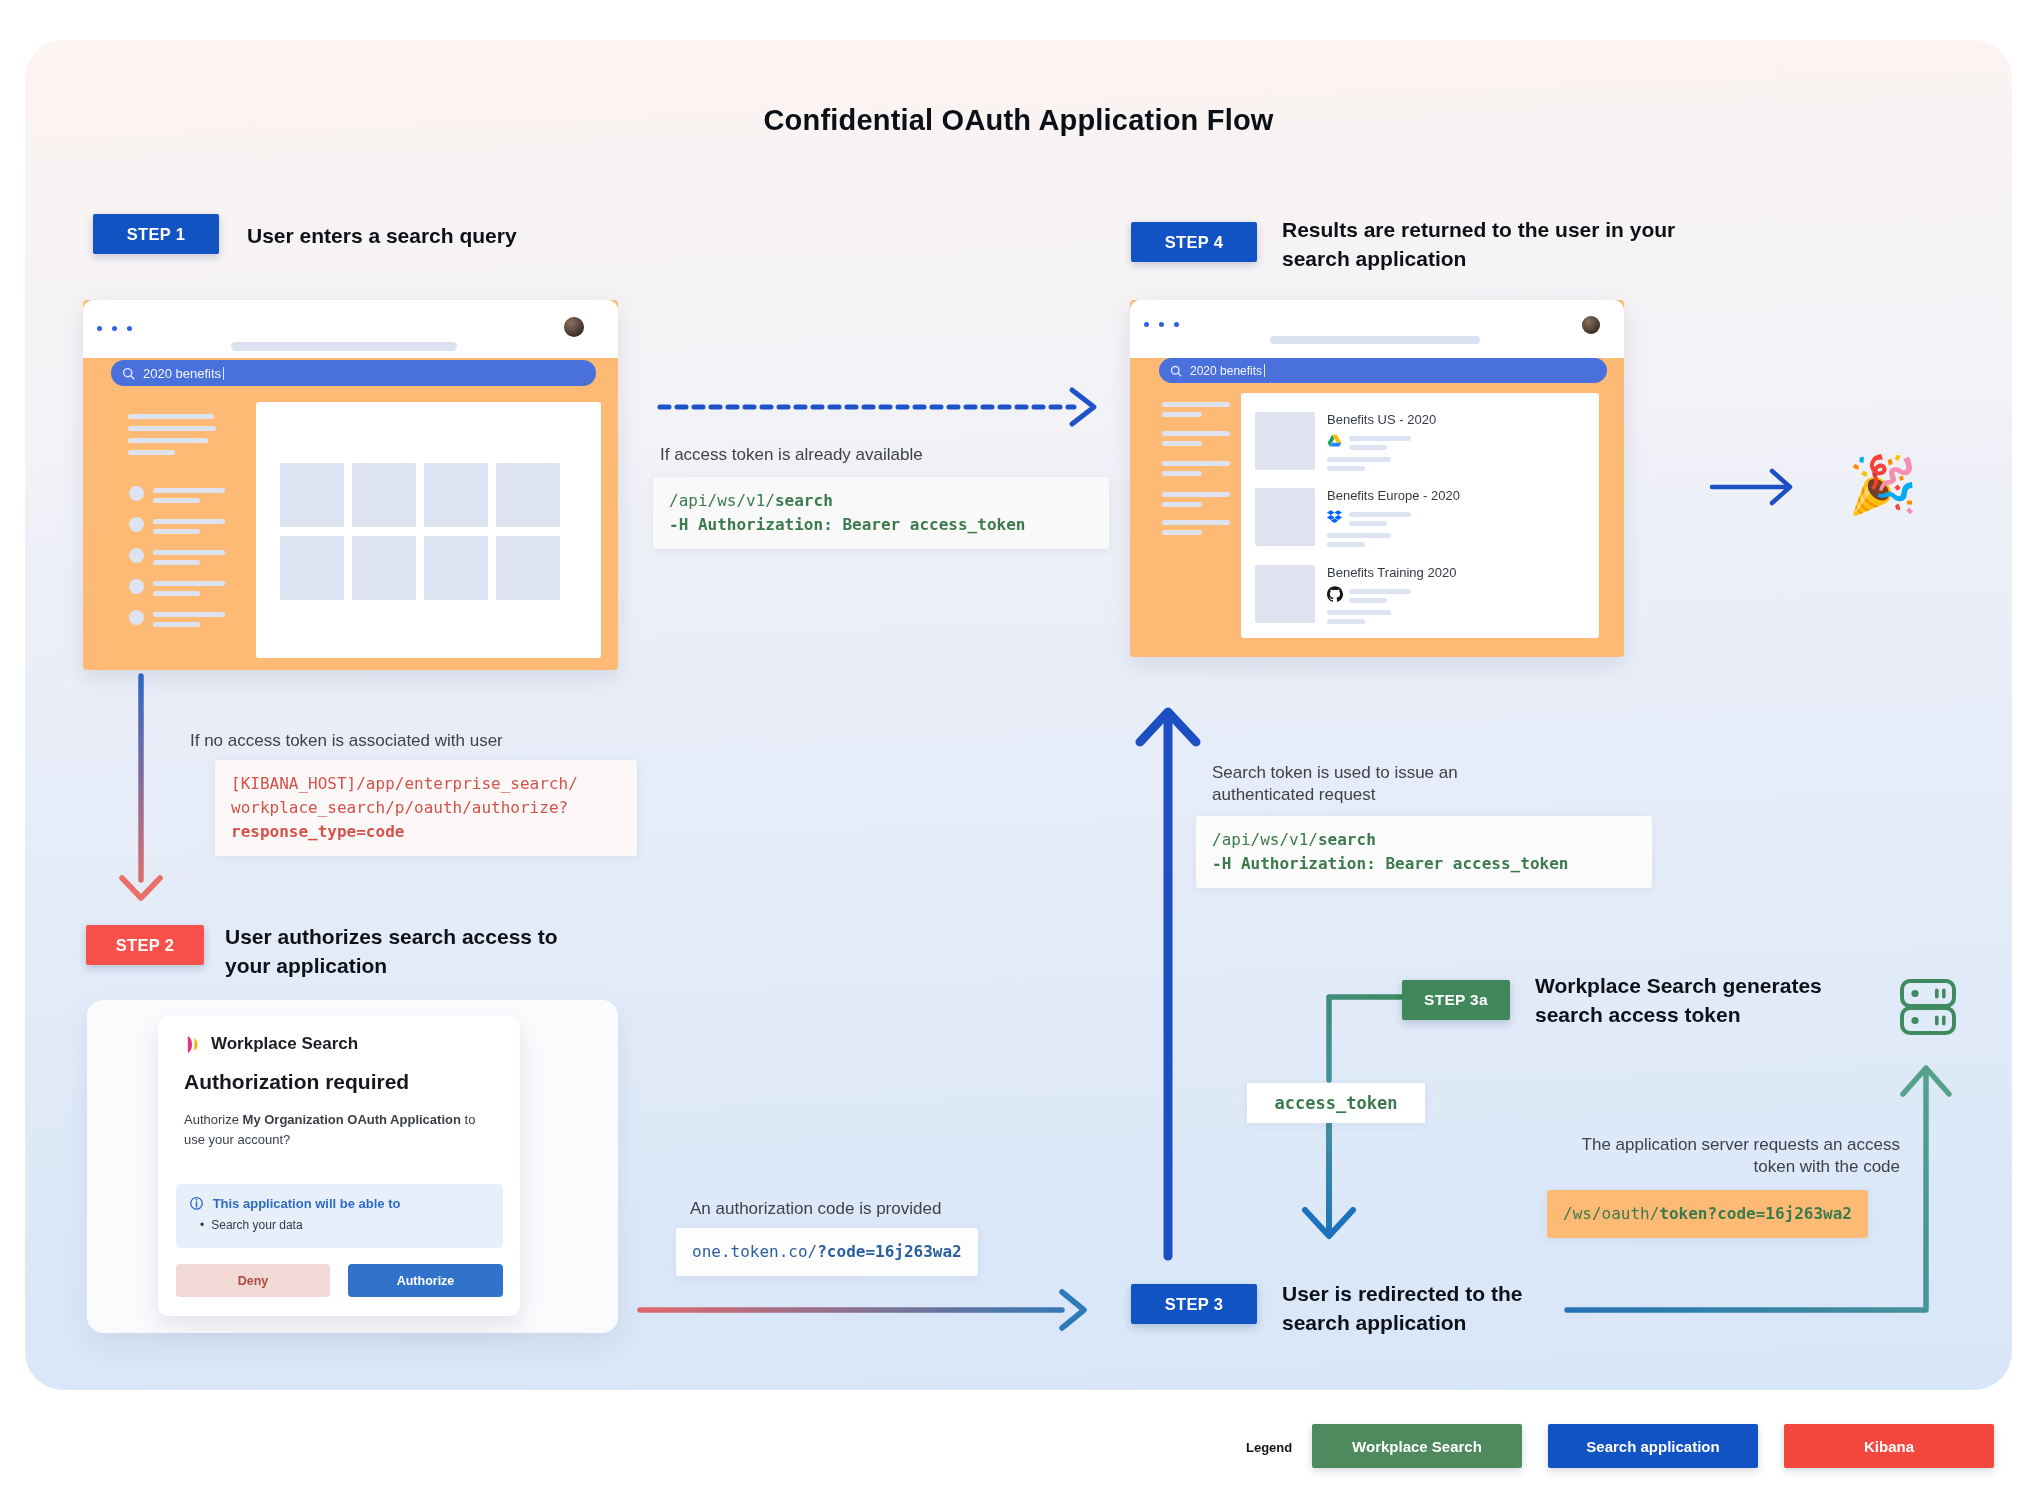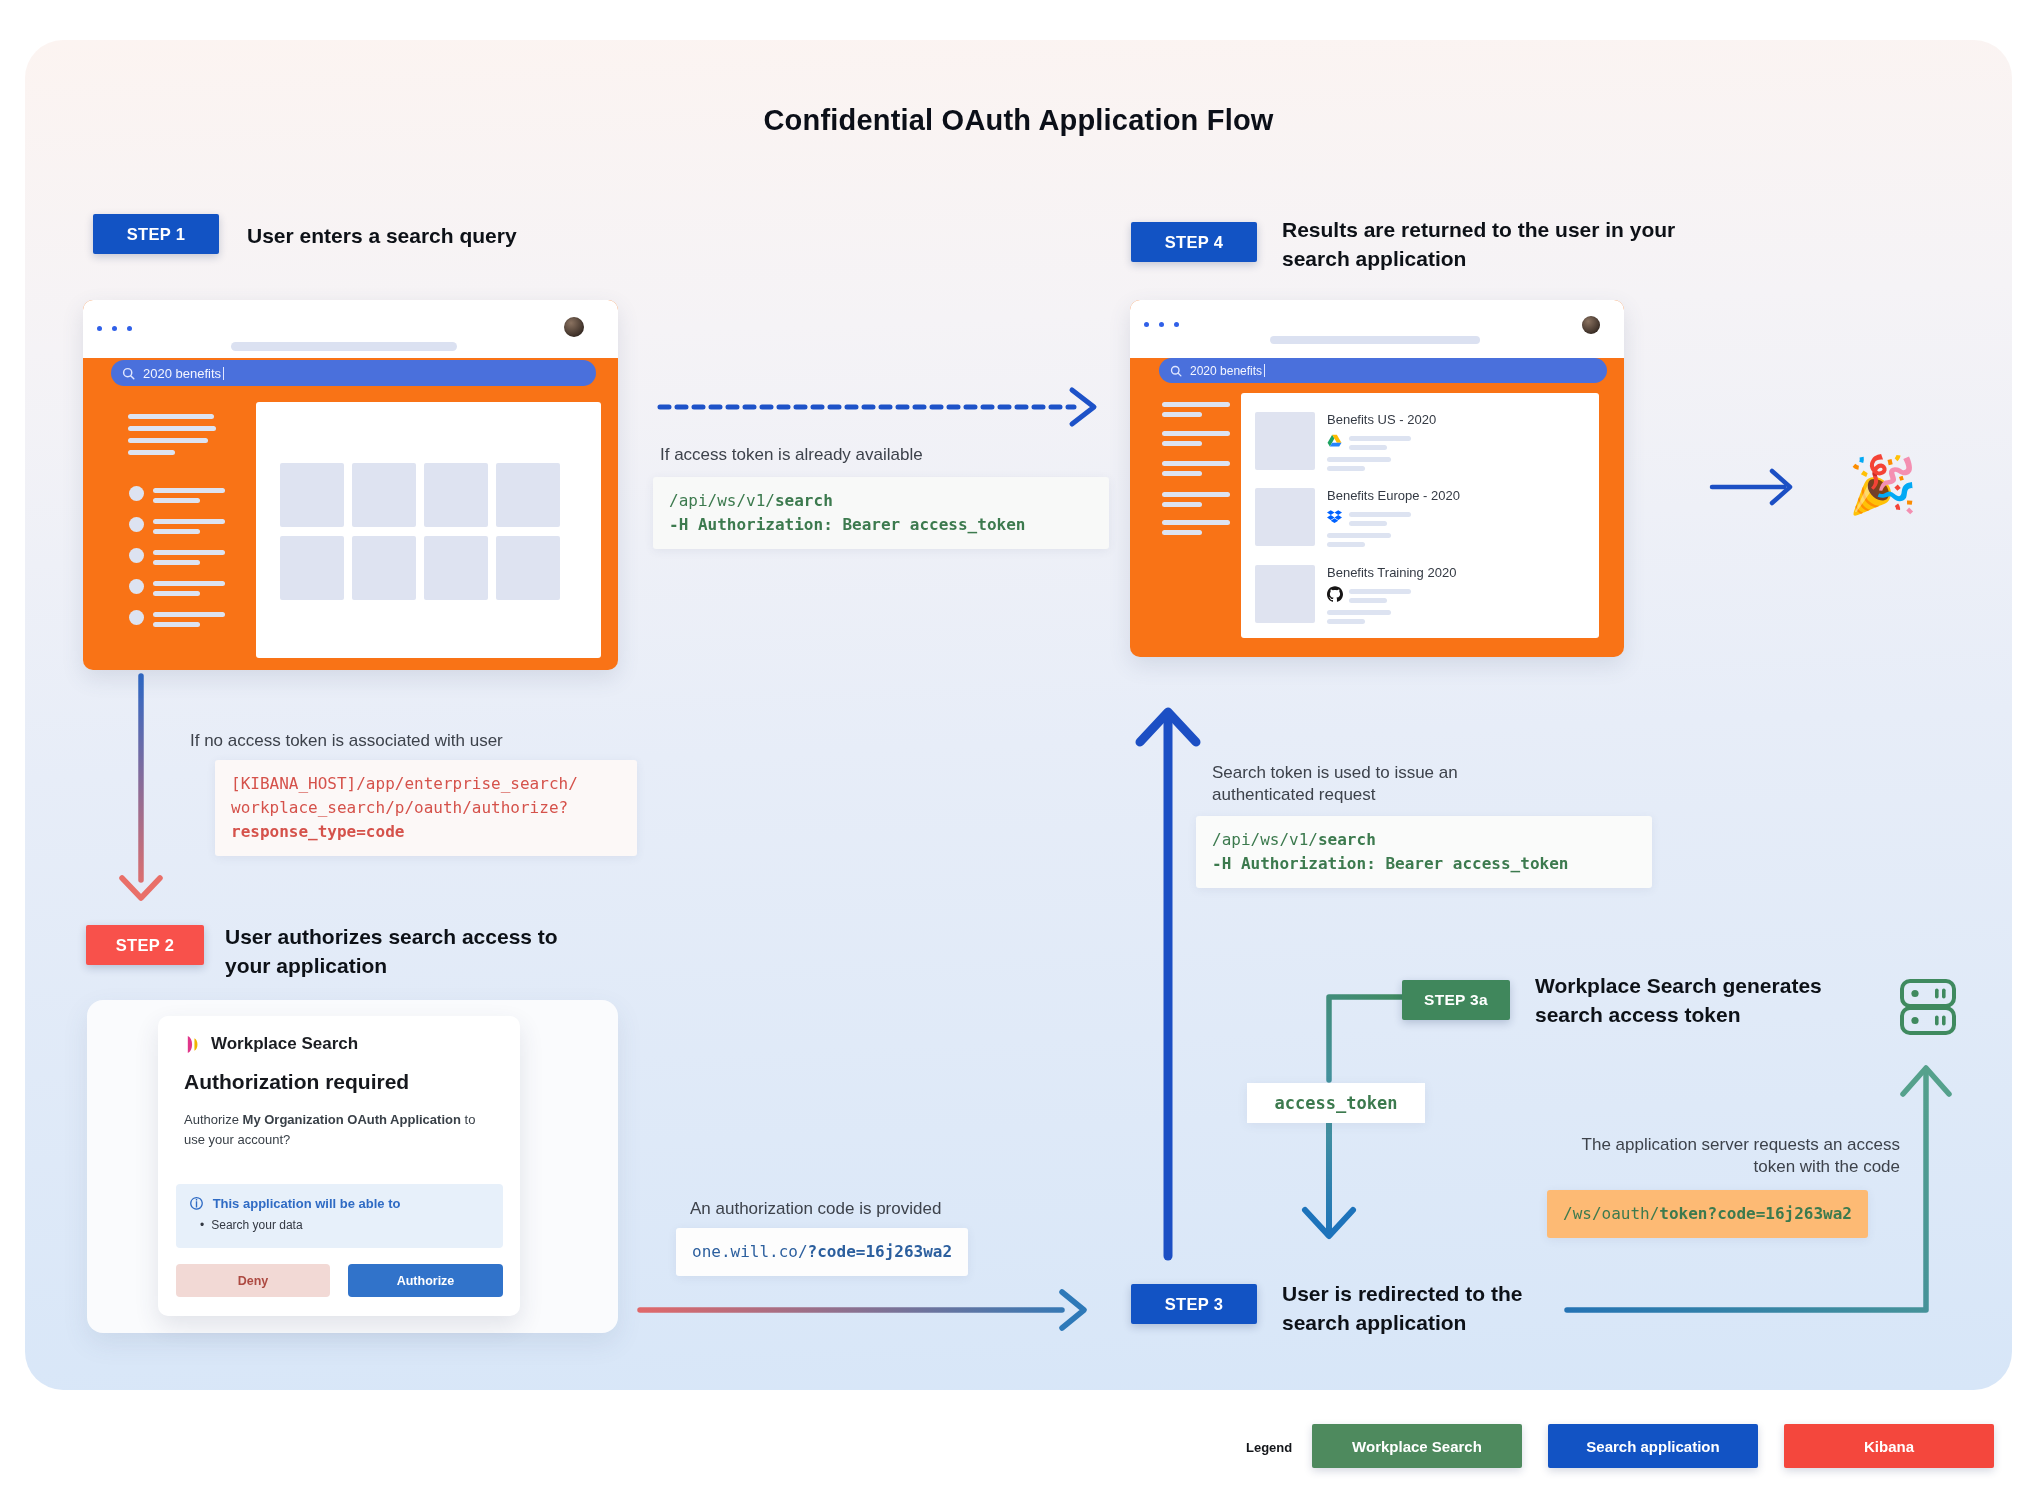--- a/index.html
+++ b/index.html
@@ -15,21 +15,21 @@
          font-size:16.5px;border-radius:2px;box-shadow:0 3px 9px rgba(20,40,90,.22);letter-spacing:.3px;}
   
   .heading{font-size:21px;font-weight:700;color:#0d1117;line-height:1.38;}
   .label{font-size:17px;color:#3d424b;line-height:1.32;}
   
   .code{font-family:"DejaVu Sans Mono",monospace;font-size:16px;line-height:1.5;
         padding:12px 16px;border-radius:3px;box-shadow:0 2px 10px rgba(60,80,120,.08);white-space:nowrap;}
   .code b{font-weight:700;}
   .green{color:#3c7a4e;} .redc{color:#d5524b;} .bluec{color:#2c5f9e;}
   
-  .browser{background:#f97316;border-radius:10px;box-shadow:0 8px 22px rgba(70,85,120,.14);}
+  .browser{background:#fdba74;border-radius:4px;box-shadow:0 8px 22px rgba(70,85,120,.14);}
   .topbar{position:absolute;left:0;top:0;right:0;height:58px;background:#fff;border-radius:10px 10px 0 0;}
   .dot{position:absolute;width:5px;height:5px;border-radius:50%;background:#3060e8;}
   .pill{position:absolute;background:#dbe1f1;border-radius:5px;}
   .avatar{position:absolute;border-radius:50%;background:radial-gradient(circle at 35% 30%,#8a7260,#3c2f27 72%);
           box-shadow:0 0 0 1px rgba(0,0,0,.08) inset;}
   .searchbar{position:absolute;background:#4a70dc;border-radius:13px;display:flex;align-items:center;
              color:#f4f6ff;font-size:13px;padding-left:11px;}
   .searchbar .q{margin-left:8px;}
   .caret{display:inline-block;width:1px;height:13px;background:#dfe6ff;margin-left:2px;vertical-align:-2px;}
   .sk{position:absolute;background:#dde3f1;border-radius:3px;height:5px;}
@@ -282,21 +282,21 @@
     </div>
     <div style="position:absolute;left:24px;top:34px;font-size:12px;color:#333842;">
       <span style="margin-right:7px;">•</span><span>Search your data</span>
     </div>
   </div>
   <div class="abs z btn" style="left:176px;width:154px;background:#f2d9d5;color:#ad4a42;text-align:center;">Deny</div>
   <div class="abs z btn" style="left:348px;width:155px;background:#3173ca;color:#fff;">Authorize</div>
 
   <div class="abs z label" style="left:690px;top:1198px;text-align:right;">An authorization code is provided</div>
   <div class="abs z code bluec" style="left:676px;top:1228px;background:#fdfdfd;">
-    <span>one.will.co/</span><b>?code=16j263wa2</b>
+    <span>one.token.co/</span><b>?code=16j263wa2</b>
   </div>
 
   <div class="abs z badge" style="left: 1131px; top: 1284px; width: 126px; height: 40px; background-color: rgb(18, 83, 196);">STEP 3</div>
   <div class="abs z heading" style="left:1282px;top:1280px;width:270px;">User is redirected to the search application</div>
 
   <div class="abs z label" style="left:1212px;top:762px;width:300px;">Search token is used to issue an authenticated request</div>
   <div class="abs z code green" style="left:1196px;top:816px;width:424px;background:#fafbfa;">
     <div><span>/api/ws/v1/</span><b>search</b></div>
     <div><b>-H Authorization: Bearer access_token</b></div>
   </div>

